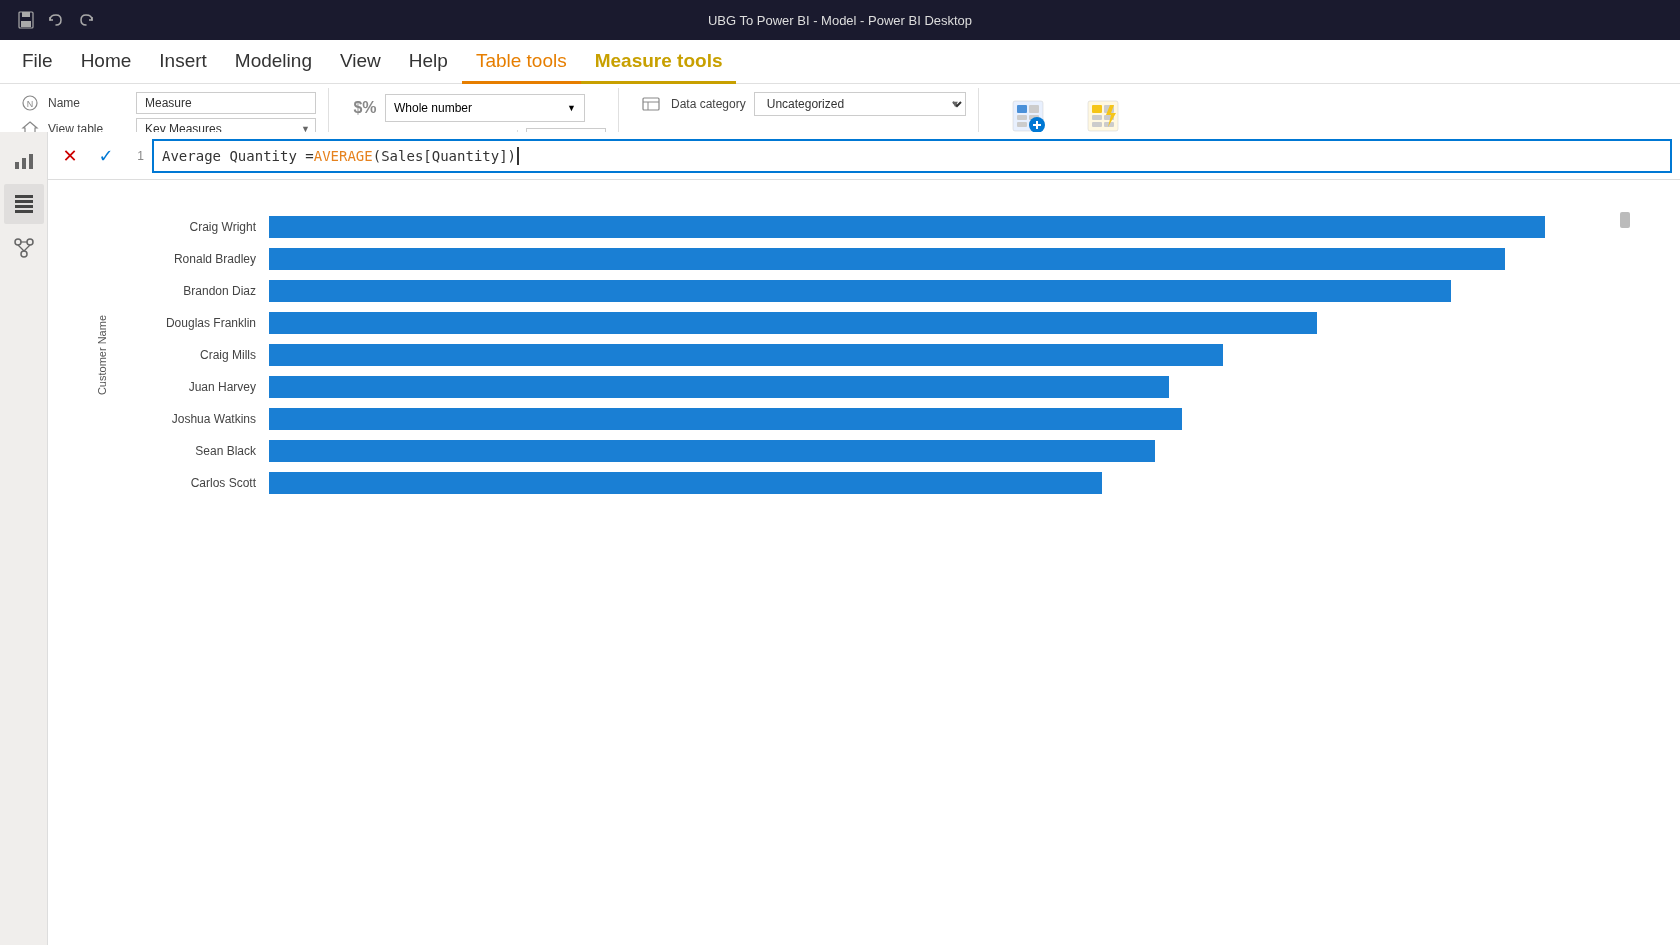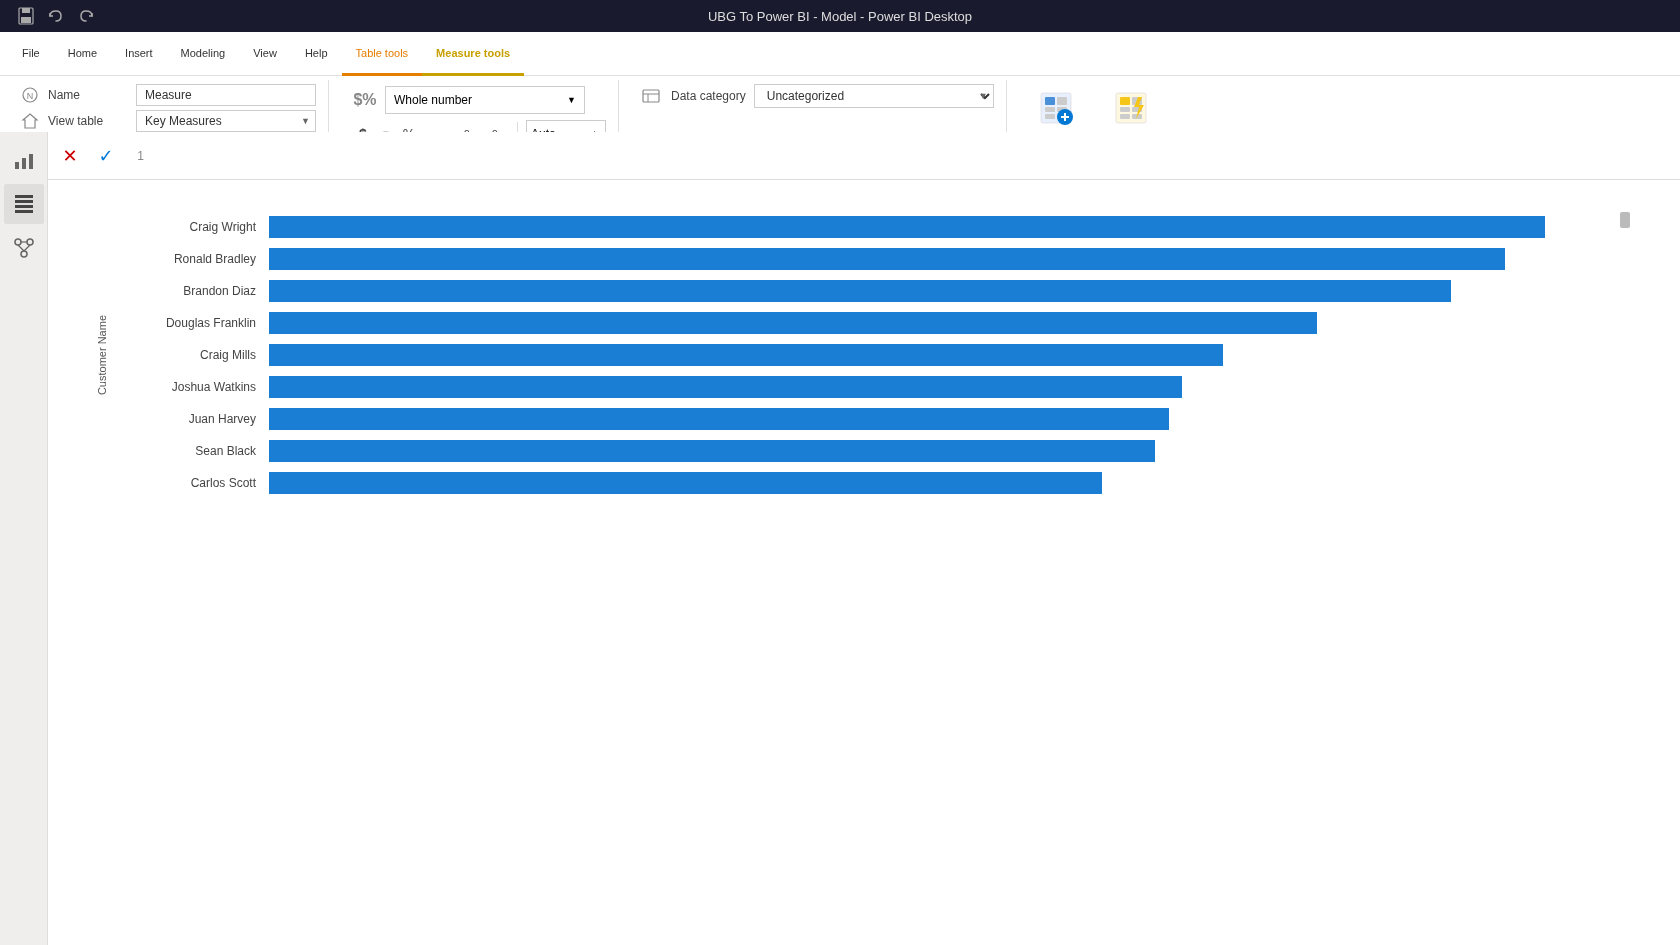--- a/index.html
+++ b/index.html
@@ -1,21 +1,21 @@
 <!DOCTYPE html>
 <html><head>
   <meta charset="utf-8">
   <style>
     * { box-sizing: border-box; margin: 0; padding: 0; }
     body { font-family: 'Segoe UI', Arial, sans-serif; background: #f3f2f1; width: 1680px; height: 945px; overflow: hidden; font-size: 13px; }
 
     
     .title-bar {
       background: #1a1a2e;
-      height: 32px;
+      height: 40px;
       display: flex;
       align-items: center;
       padding: 0 16px;
       color: #ccc;
     }
     .title-bar-icons { display: flex; gap: 10px; align-items: center; }
     .title-bar-title { color: #ddd; font-size: 13px; flex: 1; text-align: center; }
     .tb-icon { width: 20px; height: 20px; display: inline-flex; align-items: center; justify-content: center; }
 
     
@@ -29,21 +29,21 @@
       border-bottom: 1px solid #e0e0e0;
       padding: 0 8px;
       height: 44px;
       background: #fff;
     }
     .ribbon-tab {
       padding: 0 14px;
       height: 44px;
       display: flex;
       align-items: center;
-      font-size: 11px;
+      font-size: 19px;
       color: #333;
       cursor: pointer;
       border-bottom: 3px solid transparent;
       margin-bottom: -1px;
     }
     .ribbon-tab.active-yellow {
       color: #c8a000;
       border-bottom: 3px solid #c8a000;
       font-weight: 600;
     }
@@ -160,21 +160,21 @@
       border-right: 1px solid #e0e0e0;
       position: relative;
     }
     .prop-row { display: flex; align-items: center; gap: 8px; }
     .prop-icon { width: 24px; height: 24px; display: flex; align-items: center; justify-content: center; color: #666; }
     .prop-label { font-size: 12px; color: #444; }
     .prop-select {
       border: 1px solid #ccc;
       padding: 3px 24px 3px 8px;
       font-size: 12px;
-      width: 240px;
+      width: 212px;
       background: #fff;
       color: #333;
     }
 
     
     .calculations-section {
       display: flex;
       flex-direction: row;
       gap: 16px;
       padding: 4px 12px 16px 12px;
@@ -536,20 +536,30 @@
       <line x1="6" y1="9" x2="12" y2="15" stroke="#666" stroke-width="1.2"></line>
       <line x1="18" y1="9" x2="12" y2="15" stroke="#666" stroke-width="1.2"></line>
     </svg>
   </div>
 </div>
 
 <div class="formula-bar">
   <button class="formula-btn" style="color:#cc0000;font-size:18px;">✕</button>
   <button class="formula-btn" style="color:#0078d4;font-size:18px;">✓</button>
   <span class="formula-line-num">1</span>
+  <div style="flex:1;position:relative;">
+    <div class="formula-input" style="display:flex;align-items:center;font-family:Consolas,monospace;font-size:14px;">
+      <span style="color:#333;">Average Quantity = </span>
+      <span style="color:#e6821e;">AVERAGE</span>
+      <span style="color:#333;">(</span>
+      <span style="color:#333;"> Sales[Quantity] </span>
+      <span style="color:#333;">)</span>
+      <span class="cursor" style="position:relative;display:inline-block;width:2px;height:18px;background:#333;vertical-align:middle;margin-left:1px;"></span>
+    </div>
+  </div>
 </div>
 
 <div class="main-content">
   <div class="chart-container">
     <div class="chart-area">
       <div class="chart-y-label">Customer Name</div>
       <div class="chart-bars">
 
       <div class="bar-row">
             <div class="bar-label">Craig Wright</div>
@@ -575,29 +585,29 @@
               <div class="bar-fill" style="width: 78%;"></div>
             </div>
           </div>
           <div class="bar-row">
             <div class="bar-label">Craig Mills</div>
             <div class="bar-track">
               <div class="bar-fill" style="width: 71%;"></div>
             </div>
           </div>
           <div class="bar-row">
+            <div class="bar-label">Juan Harvey</div>
+            <div class="bar-track">
+              <div class="bar-fill" style="width: 67%;"></div>
+            </div>
+          </div>
+          <div class="bar-row">
             <div class="bar-label">Joshua Watkins</div>
             <div class="bar-track">
               <div class="bar-fill" style="width: 68%;"></div>
-            </div>
-          </div>
-          <div class="bar-row">
-            <div class="bar-label">Juan Harvey</div>
-            <div class="bar-track">
-              <div class="bar-fill" style="width: 67%;"></div>
             </div>
           </div>
           <div class="bar-row">
             <div class="bar-label">Sean Black</div>
             <div class="bar-track">
               <div class="bar-fill" style="width: 66%;"></div>
             </div>
           </div>
           <div class="bar-row">
             <div class="bar-label">Carlos Scott</div>

